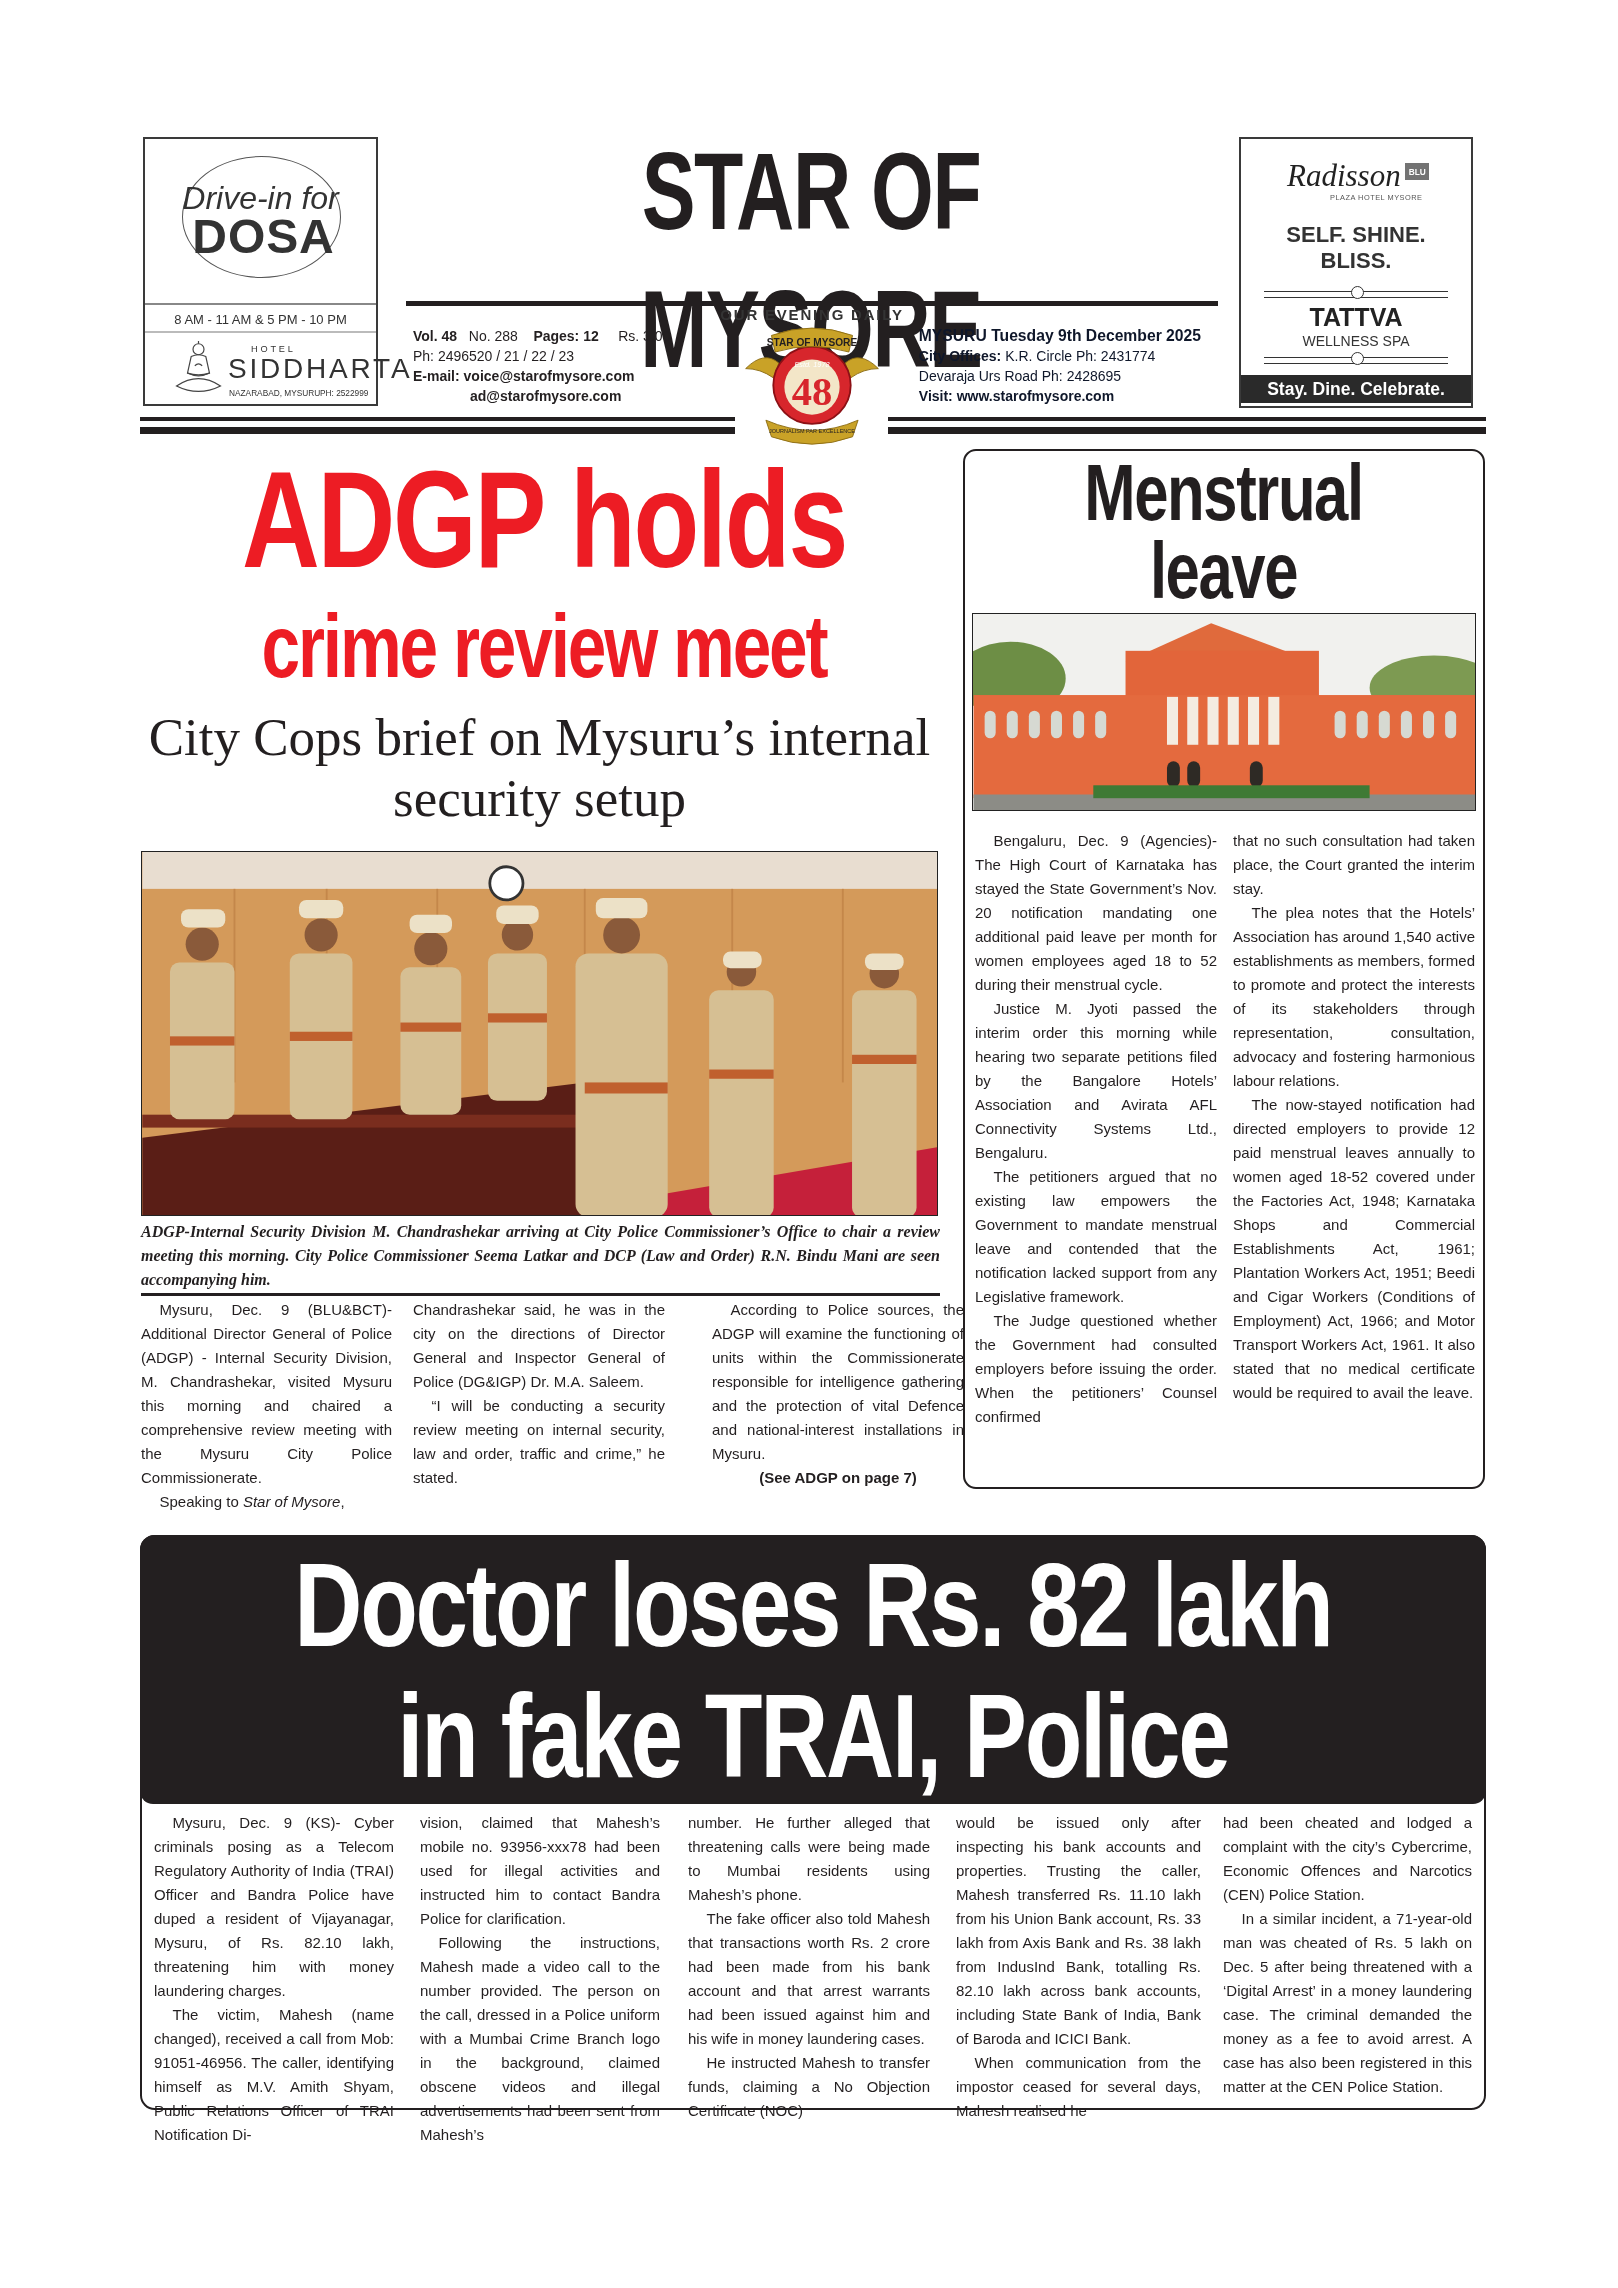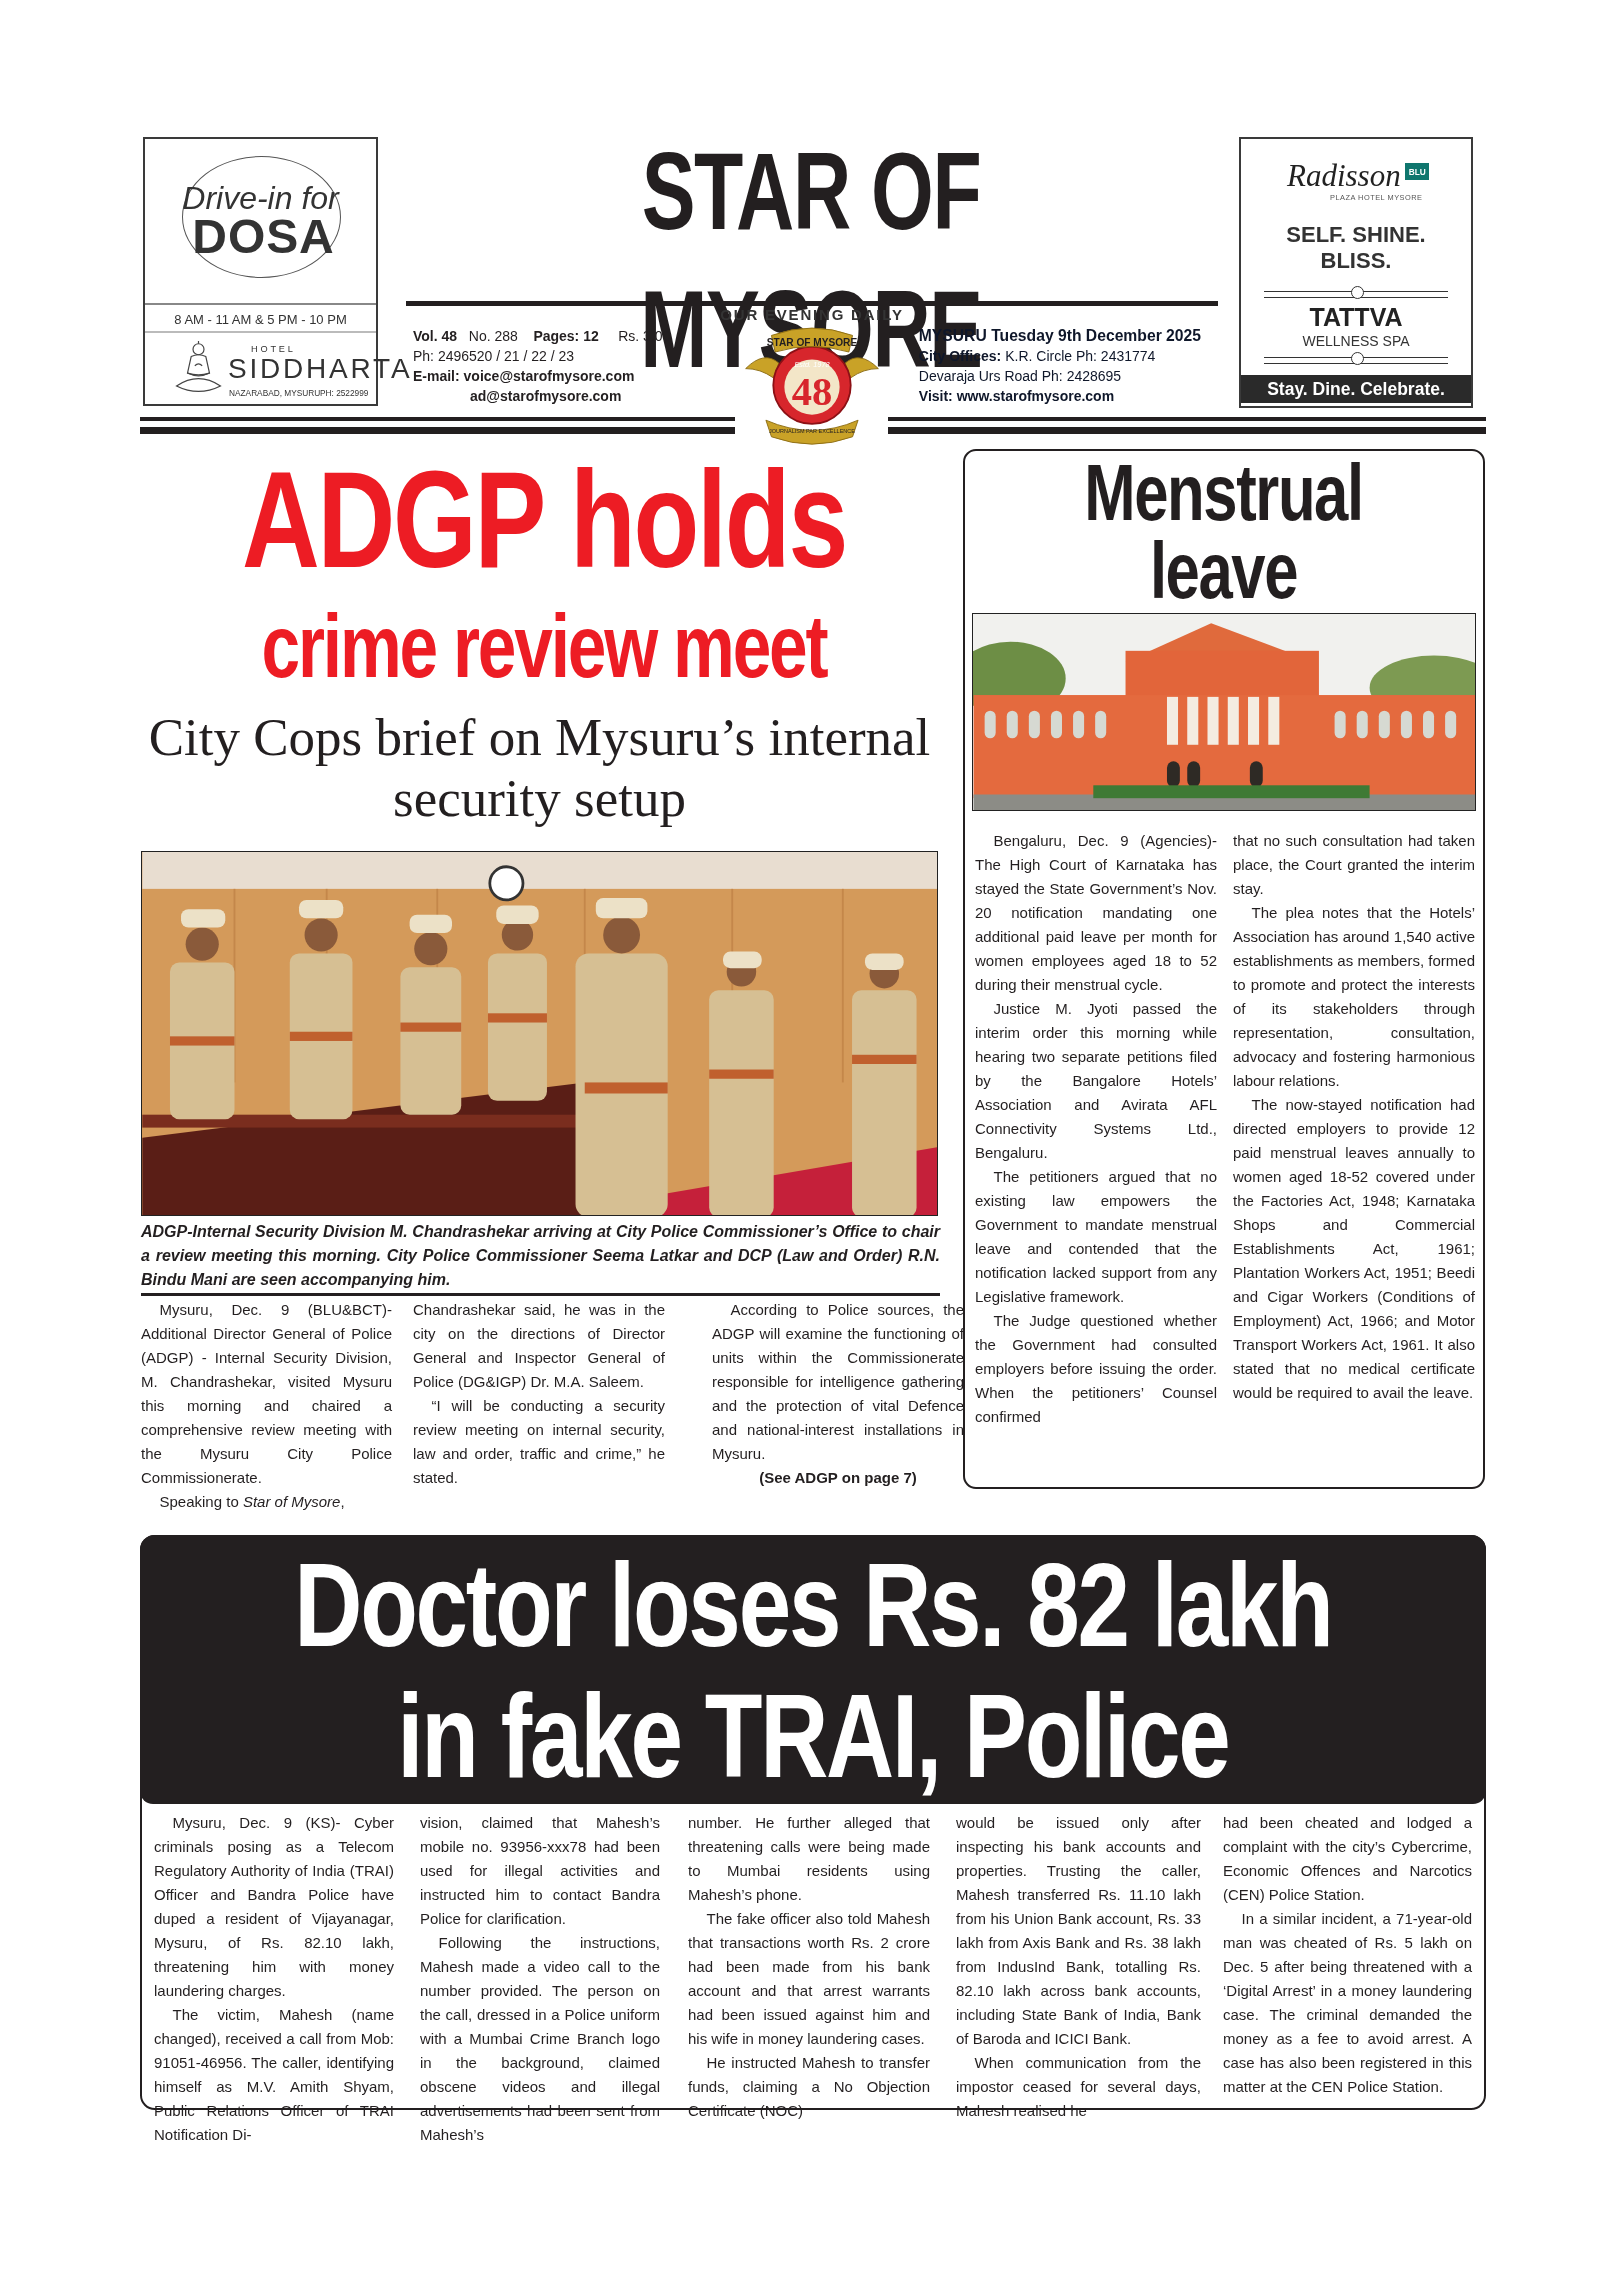--- a/index.html
+++ b/index.html
@@ -14,21 +14,21 @@
   .dosa-line2 { position:absolute; left:6px; right:0; top:70px; text-align:center; font-weight:bold; font-size:48px; color:#333; letter-spacing:0.9px; }
   .dosa-sep { position:absolute; left:0; right:0; height:1.8px; background:#888; }
   .dosa-hours { position:absolute; left:0; right:0; top:173px; text-align:center; font-size:13px; color:#333; }
   .buddha { position:absolute; left:26px; top:201px; width:55px; height:57px; }
   .hotel-small { position:absolute; left:106px; top:205px; font-size:9.2px; letter-spacing:2.8px; color:#333; }
   .hotel-name { position:absolute; left:83px; top:214px; font-size:28px; letter-spacing:2.8px; color:#333; }
   .hotel-addr { position:absolute; left:84px; top:249px; font-size:8.3px; color:#333; font-family:"Liberation Sans Narrow","Liberation Sans",sans-serif; }
   .hotel-ph { position:absolute; left:175px; top:249px; font-size:8.3px; color:#333; }
 
   .rad-logo { position:absolute; left:46px; top:18.5px; font-family:"Liberation Serif",serif; font-style:italic; font-size:31px; color:#222; }
-  .blu-box { position:absolute; left:164px; top:24px; background:#0f766e; color:#fff; font-size:8.3px; padding:3.7px 3.7px; font-weight:bold; }
+  .blu-box { position:absolute; left:164px; top:24px; background:#737373; color:#fff; font-size:8.3px; padding:3.7px 3.7px; font-weight:bold; }
   .rad-sub { position:absolute; left:89px; top:54px; font-size:7.4px; color:#555; letter-spacing:0.5px; }
   .rad-tag { position:absolute; left:0; right:0; top:83px; text-align:center; font-weight:bold; font-size:22px; line-height:26px; color:#333; }
   .rad-rule { position:absolute; left:23px; right:23px; height:4.6px; border-top:1.8px solid #333; border-bottom:1.8px solid #333; }
   .rad-dot { position:absolute; left:50%; top:-6.5px; width:11px; height:11px; margin-left:-5.5px; background:#fff; border:1.8px solid #333; border-radius:50%; }
   .tattva { position:absolute; left:0; right:0; top:164px; text-align:center; font-weight:bold; font-size:25px; color:#222; }
   .wellness { position:absolute; left:0; right:0; top:194px; text-align:center; font-size:14px; color:#333; }
   .rad-bar { position:absolute; left:0; right:0; top:236px; height:28px; background:#2a2a2a; color:#fff; text-align:center; font-weight:bold; font-size:17.5px; line-height:28px; }
 
   #masthead-title { position:absolute; left:413px; top:122px; width:796px; text-align:center; font-family:"Liberation Sans Narrow","Liberation Sans",sans-serif; font-weight:bold; font-size:109px; line-height:138px; color:#231f20; transform:scaleX(0.74); transform-origin:center; letter-spacing:-1.8px; }
   .mast-rule-top { position:absolute; left:406px; top:301px; width:812px; height:4.6px; background:#231f20; }
@@ -37,21 +37,21 @@
   .info-left { position:absolute; left:413px; top:326px; font-family:"Liberation Sans Narrow","Liberation Sans",sans-serif; font-size:14px; line-height:20px; color:#231f20; }
   .info-right { position:absolute; right:418px; top:326px; text-align:left; font-family:"Liberation Sans Narrow","Liberation Sans",sans-serif; font-size:14px; line-height:20px; color:#0f172a; }
   .b { font-weight:bold; }
   #emblem { position:absolute; left:738px; top:317px; width:148px; height:129px; }
 
   
   #lead-h1 { position:absolute; left:138px; top:445px; width:812px; text-align:center; color:#ed1c24; font-family:"Liberation Sans Narrow","Liberation Sans",sans-serif; font-weight:bold; font-size:138px; line-height:148px; transform:scaleX(0.78); letter-spacing:-2.8px; }
   #lead-h2 { position:absolute; left:138px; top:595px; width:812px; text-align:center; color:#ed1c24; font-family:"Liberation Sans Narrow","Liberation Sans",sans-serif; font-weight:bold; font-size:89px; line-height:102px; transform:scaleX(0.78); letter-spacing:-2.8px; }
   #lead-sub { position:absolute; left:138px; top:707px; width:803px; text-align:center; font-family:"Liberation Serif",serif; font-size:53px; line-height:61px; color:#231f20; }
   #lead-photo { position:absolute; left:141px; top:851px; width:797px; height:365px; border:1.8px solid #222; box-sizing:border-box; overflow:hidden; background:#d89b57; }
-  #lead-caption { position:absolute; left:141px; top:1220px; width:799px; font-family:Liberation Sans, sans-serif; font-weight:bold; font-style:italic; font-size:16px; line-height:24px; text-align:justify; color:#231f20; }
+  #lead-caption { position:absolute; left:141px; top:1220px; width:799px; font-family:Liberation Serif, serif; font-weight:bold; font-style:italic; font-size:16px; line-height:24px; text-align:justify; color:#231f20; }
   .caption-rule { position:absolute; left:141px; top:1293px; width:799px; height:2.8px; background:#231f20; }
   .col { position:absolute; font-size:15px; line-height:24px; text-align:justify; color:#231f20; }
   .col p { margin:0; text-indent:18.5px; }
   .col p.noindent { text-indent:0; }
   .col p.center { text-align:center; text-indent:0; font-weight:bold; }
 
   
   #mens-box { position:absolute; left:963px; top:449px; width:522px; height:1040px; border:2.8px solid #231f20; border-radius:13px; box-sizing:border-box; }
   #mens-h { position:absolute; left:965px; top:454px; width:517px; text-align:center; font-family:"Liberation Sans Narrow","Liberation Sans",sans-serif; font-weight:bold; font-size:79px; line-height:78px; color:#231f20; transform:scaleX(0.78); letter-spacing:-1.8px; }
   #mens-photo { position:absolute; left:972px; top:613px; width:504px; height:198px; border:1.8px solid #222; box-sizing:border-box; overflow:hidden; background:#f4f4f2; }

